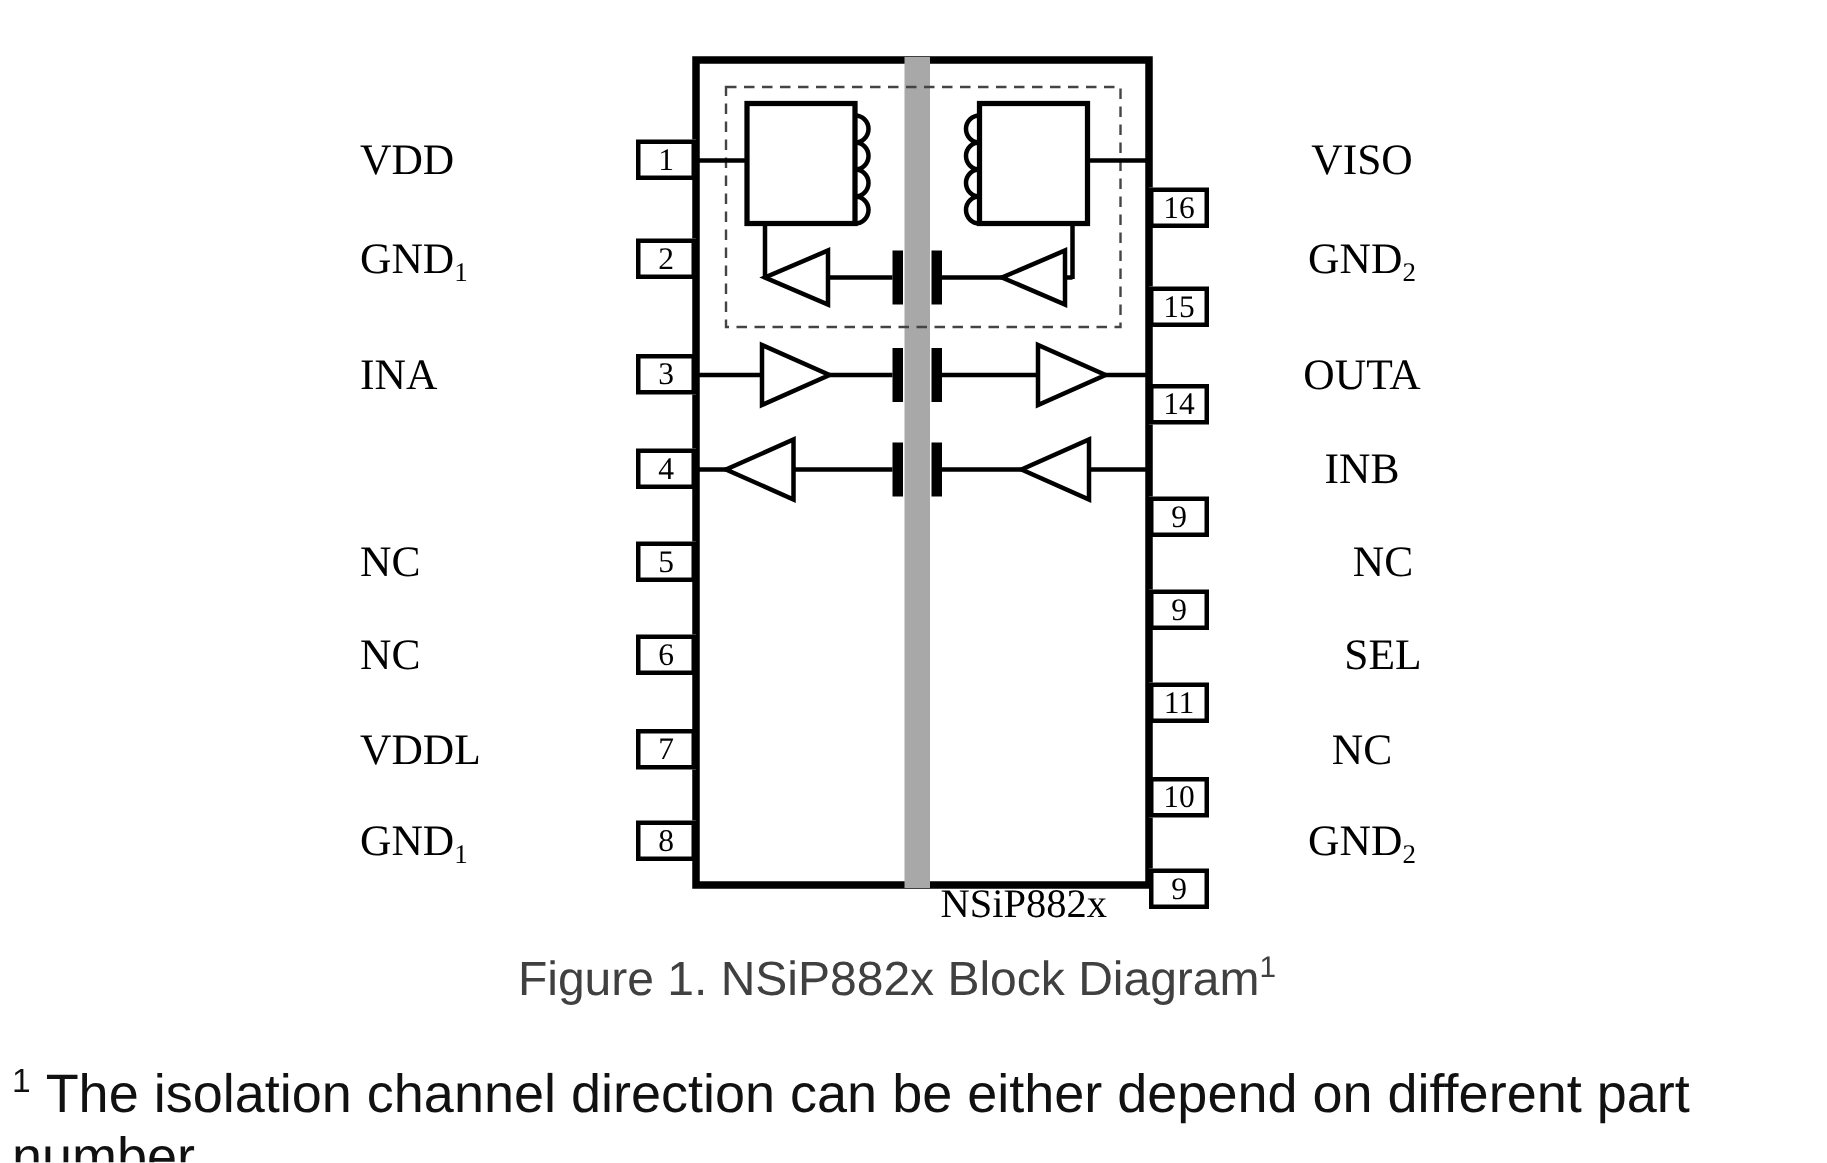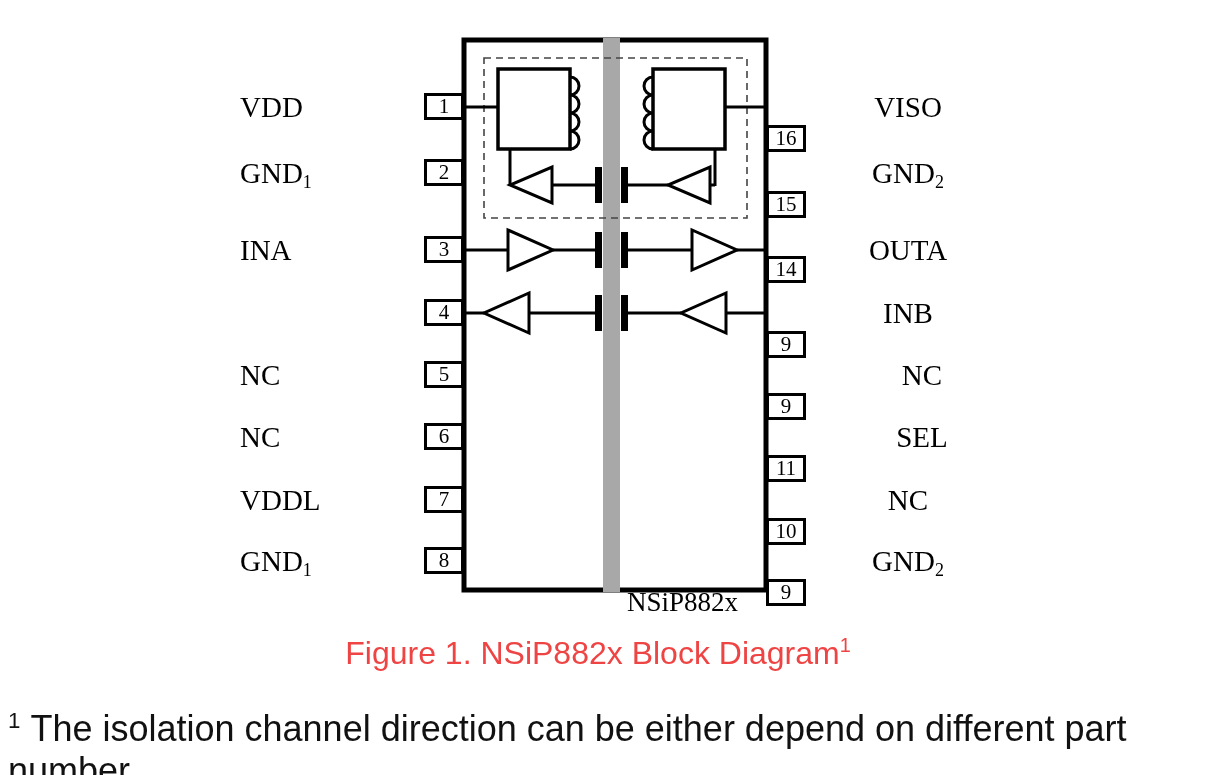--- a/index.html
+++ b/index.html
@@ -49,21 +49,21 @@
     z-index:3;
     margin-top:38px;
   }
 
   .caption{
     position:absolute;
     left:0;top:634px;width:1196px;
     text-align:center;
     font-family:"Liberation Sans", sans-serif;
     font-size:32px;
-    color:#ef4444;
+    color:#404040;
   }
   .caption sup{font-size:0.62em;}
 
   .footnote{
     position:absolute;
     left:8px;top:708px;width:1200px;
     font-family:"Liberation Sans", sans-serif;
     font-size:36px;
     color:#111;
   }

